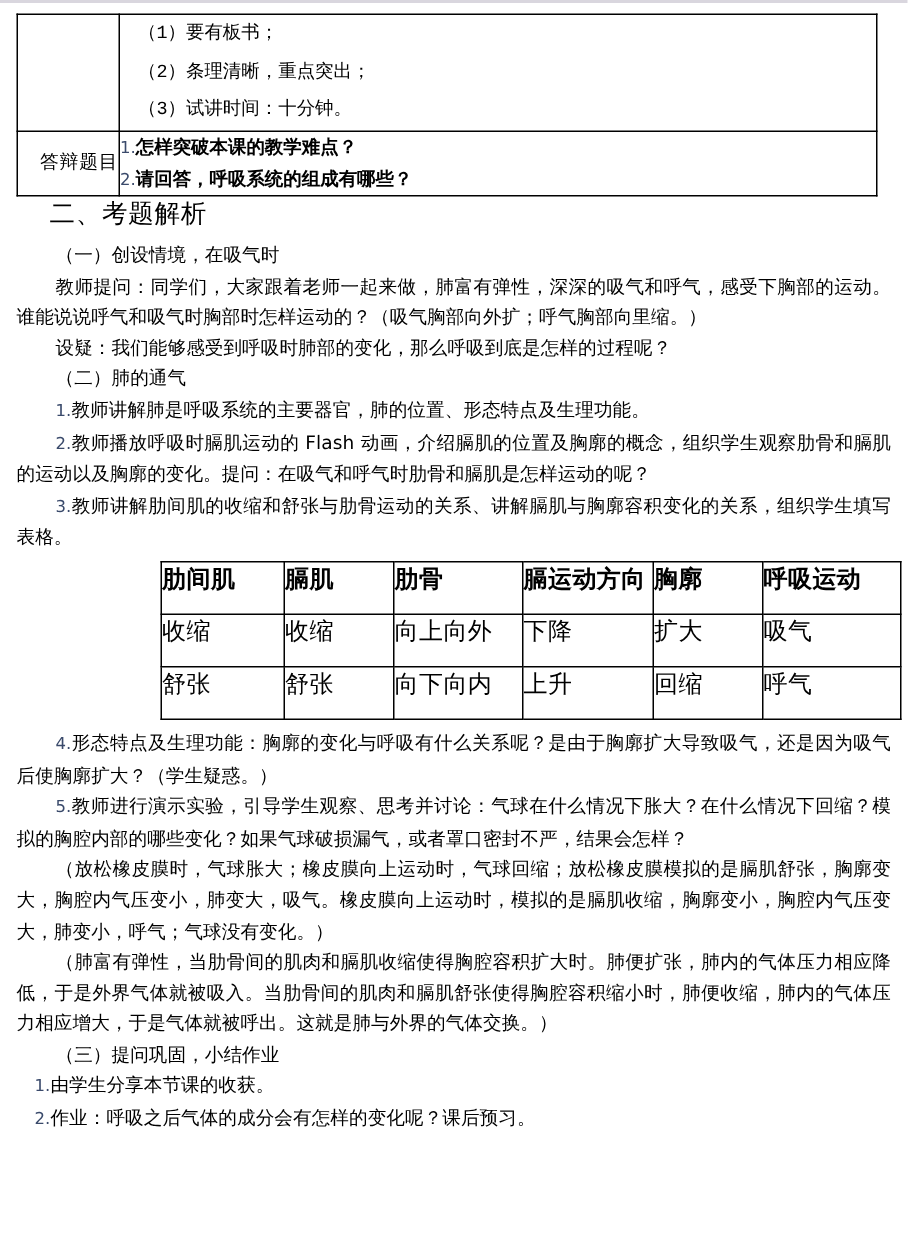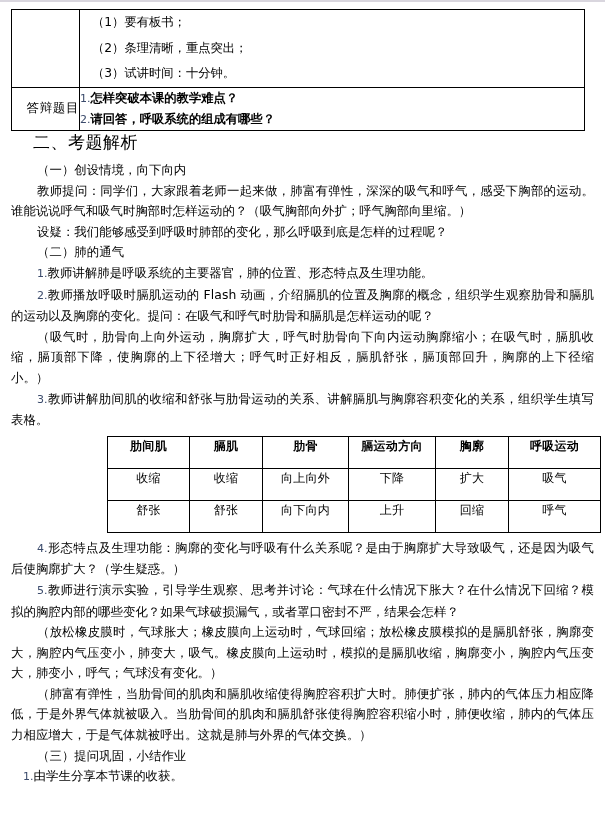--- a/index.html
+++ b/index.html
@@ -52,20 +52,21 @@
     letter-spacing: 0.6px;
   }
   td.tt-body {
     padding: 2px 0 2px 8px;
   }
   .req-line {
     font-size: 12.3px;
     line-height: 25.5px;
     padding-left: 12px;
     white-space: nowrap;
+    font-family: Liberation Mono, monospace;
   }
   .deb-line {
     font-size: 12.3px;
     line-height: 21px;
     white-space: nowrap;
     font-weight: bold;
   }
   .numx {
     color: #3a4a6b;
     font-weight: normal;
@@ -101,23 +102,23 @@
 
   
   table.data-table {
     border-collapse: collapse;
     table-layout: fixed;
     margin: 5px 0 5px 96px;
     width: 487px;
   }
   table.data-table td, table.data-table th {
     border: 1.4px solid #000000;
-    text-align: center;
+    text-align: left;
     padding: 1px 0 12px 0;
-    font-size: 12px;
+    font-size: 16px;
     height: 18px;
   }
   table.data-table th {
     font-weight: bold;
     letter-spacing: 0.3px;
   }
   table.data-table td {
     font-weight: normal;
     letter-spacing: 0.3px;
   }
@@ -153,33 +154,32 @@
         </td>
       </tr>
     </tbody>
   </table>
 
   <div class="section-head">二、考题解析</div>
 
   <div class="flow">
 
 
-    <p class="ind1">（一）创设情境，向下向内</p>
+    <p class="ind1">（一）创设情境，在吸气时</p>
 
     <p class="ind1">教师提问：同学们，大家跟着老师一起来做，肺富有弹性，深深的吸气和呼气，感受下胸部的运动。谁能说说呼气和吸气时胸部时怎样运动的？（吸气胸部向外扩；呼气胸部向里缩。）</p>
 
     <p class="ind1">设疑：我们能够感受到呼吸时肺部的变化，那么呼吸到底是怎样的过程呢？</p>
 
     <p class="ind1">（二）肺的通气</p>
 
     <p class="ind-n"><span class="numx">1.</span><span>教师讲解肺是呼吸系统的主要器官，肺的位置、形态特点及生理功能。</span></p>
 
     <p class="ind-n"><span class="numx">2.</span><span>教师播放呼吸时膈肌运动的 Flash 动画，介绍膈肌的位置及胸廓的概念，组织学生观察肋骨和膈肌的运动以及胸廓的变化。提问：在吸气和呼气时肋骨和膈肌是怎样运动的呢？</span></p>
 
-    <p class="ind1">（吸气时，肋骨向上向外运动，胸廓扩大，呼气时肋骨向下向内运动胸廓缩小；在吸气时，膈肌收缩，膈顶部下降，使胸廓的上下径增大；呼气时正好相反，膈肌舒张，膈顶部回升，胸廓的上下径缩小。）</p>
 
     <p class="ind-n"><span class="numx">3.</span><span>教师讲解肋间肌的收缩和舒张与肋骨运动的关系、讲解膈肌与胸廓容积变化的关系，组织学生填写表格。</span></p>
 
     <table class="data-table">
       <thead>
         <tr>
           <th class="dt-c0">肋间肌</th>
           <th class="dt-c1">膈肌</th>
           <th class="dt-c2">肋骨</th>
           <th class="dt-c3">膈运动方向</th>
@@ -213,15 +213,16 @@
 
     <p class="ind1">（放松橡皮膜时，气球胀大；橡皮膜向上运动时，气球回缩；放松橡皮膜模拟的是膈肌舒张，胸廓变大，胸腔内气压变小，肺变大，吸气。橡皮膜向上运动时，模拟的是膈肌收缩，胸廓变小，胸腔内气压变大，肺变小，呼气；气球没有变化。）</p>
 
 
     <p class="ind1">（肺富有弹性，当肋骨间的肌肉和膈肌收缩使得胸腔容积扩大时。肺便扩张，肺内的气体压力相应降低，于是外界气体就被吸入。当肋骨间的肌肉和膈肌舒张使得胸腔容积缩小时，肺便收缩，肺内的气体压力相应增大，于是气体就被呼出。这就是肺与外界的气体交换。）</p>
 
     <p class="ind1">（三）提问巩固，小结作业</p>
 
     <p class="ind0"><span class="numx">1.</span><span>由学生分享本节课的收获。</span></p>
 
+    <p class="ind0"><span class="numx">2.</span><span>作业：呼吸之后气体的成分会有怎样的变化呢？课后预习。</span></p>
 
   </div>
 </div>
 
 </body></html>

